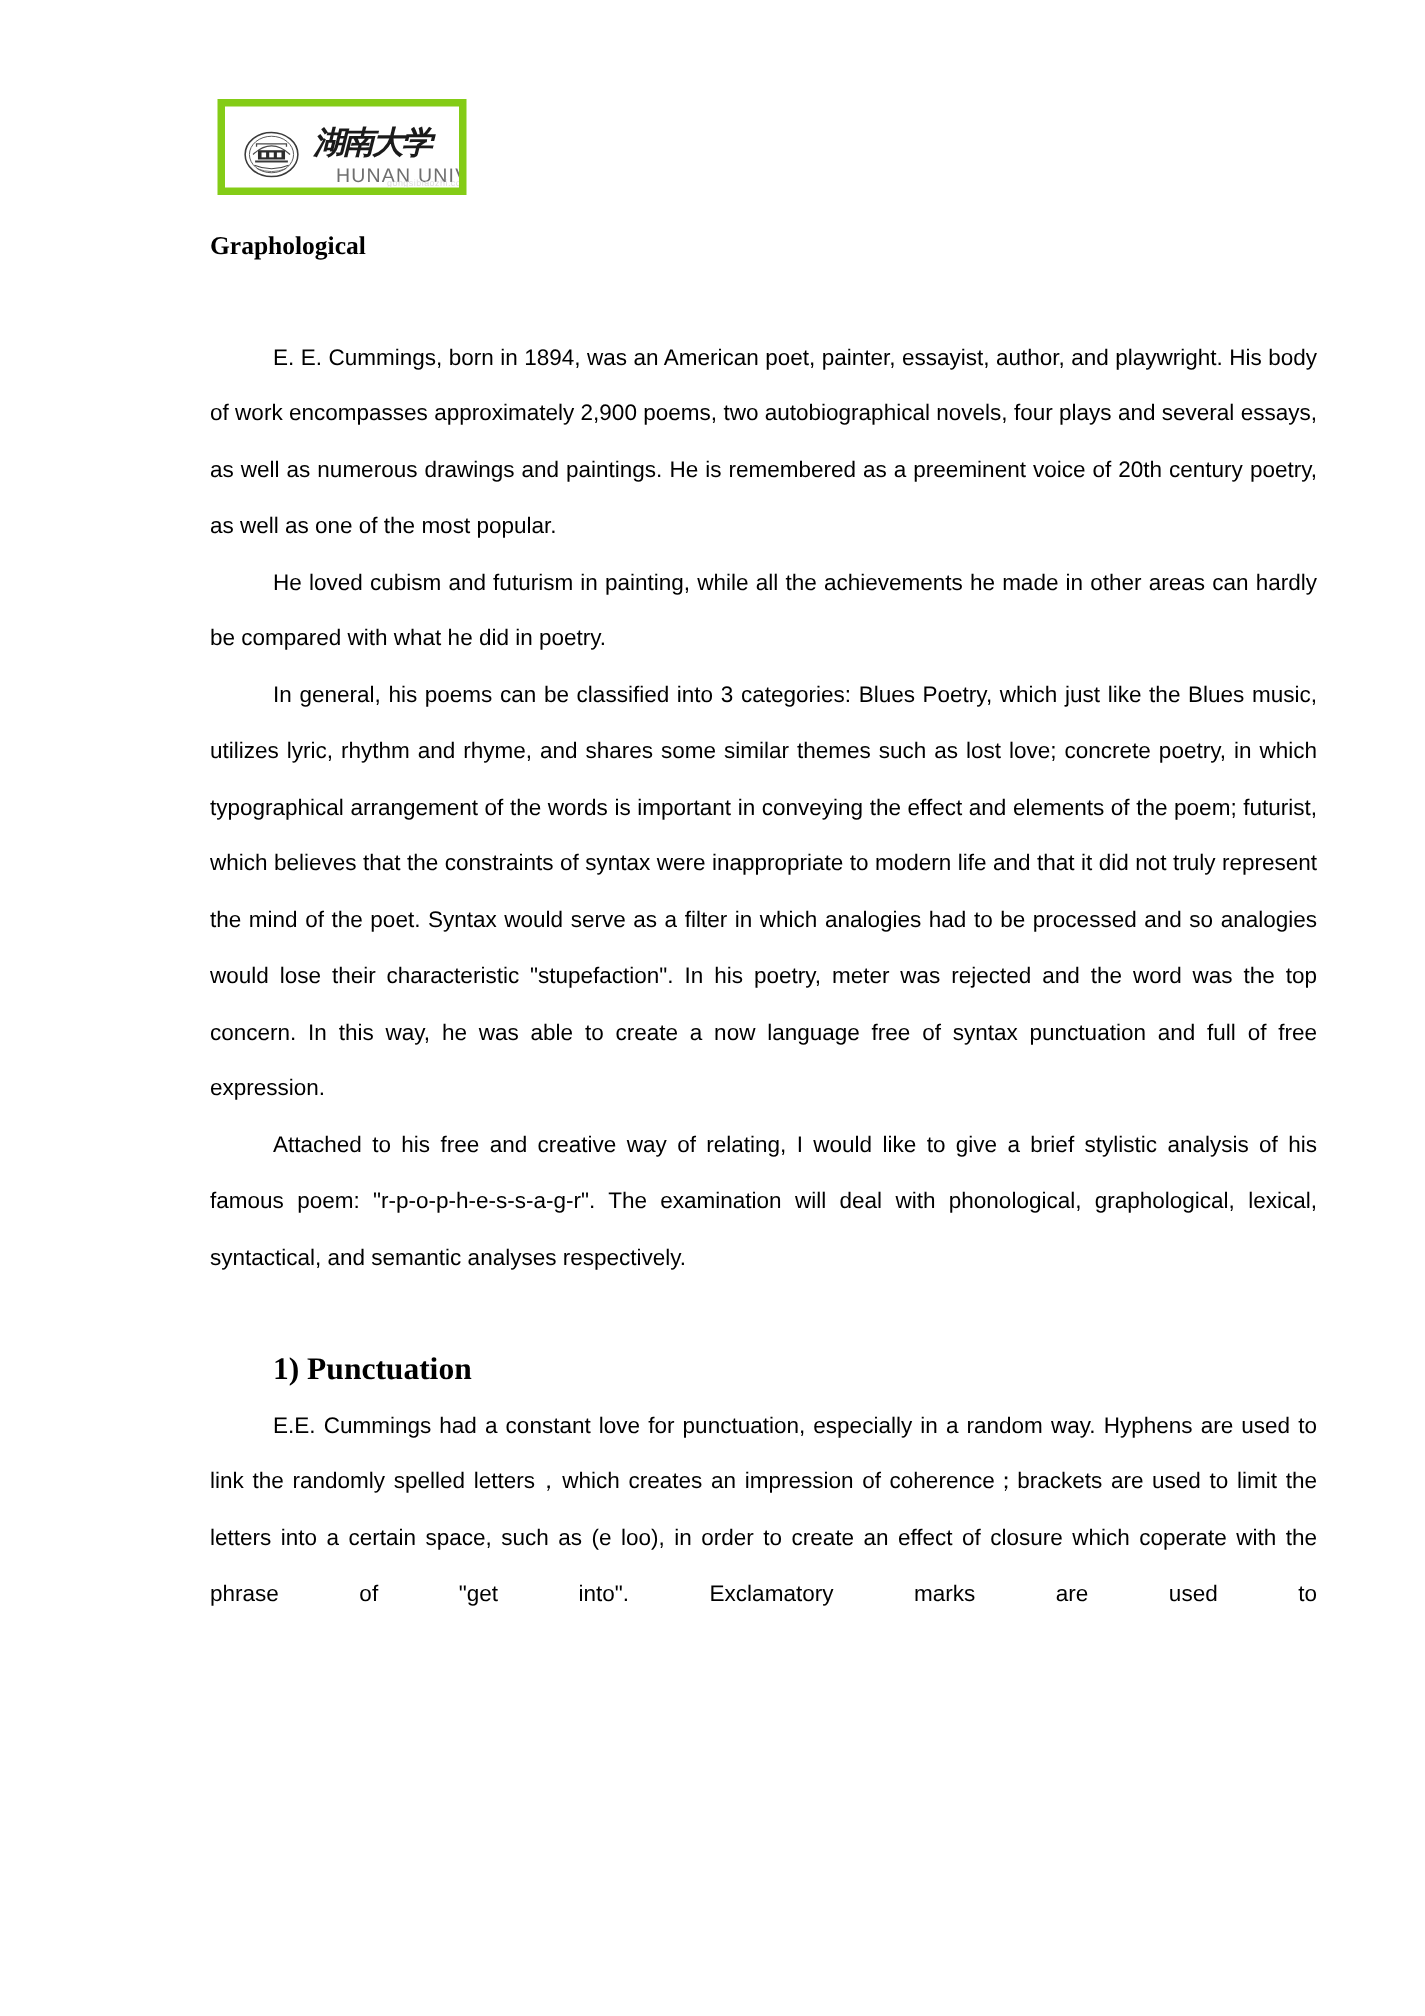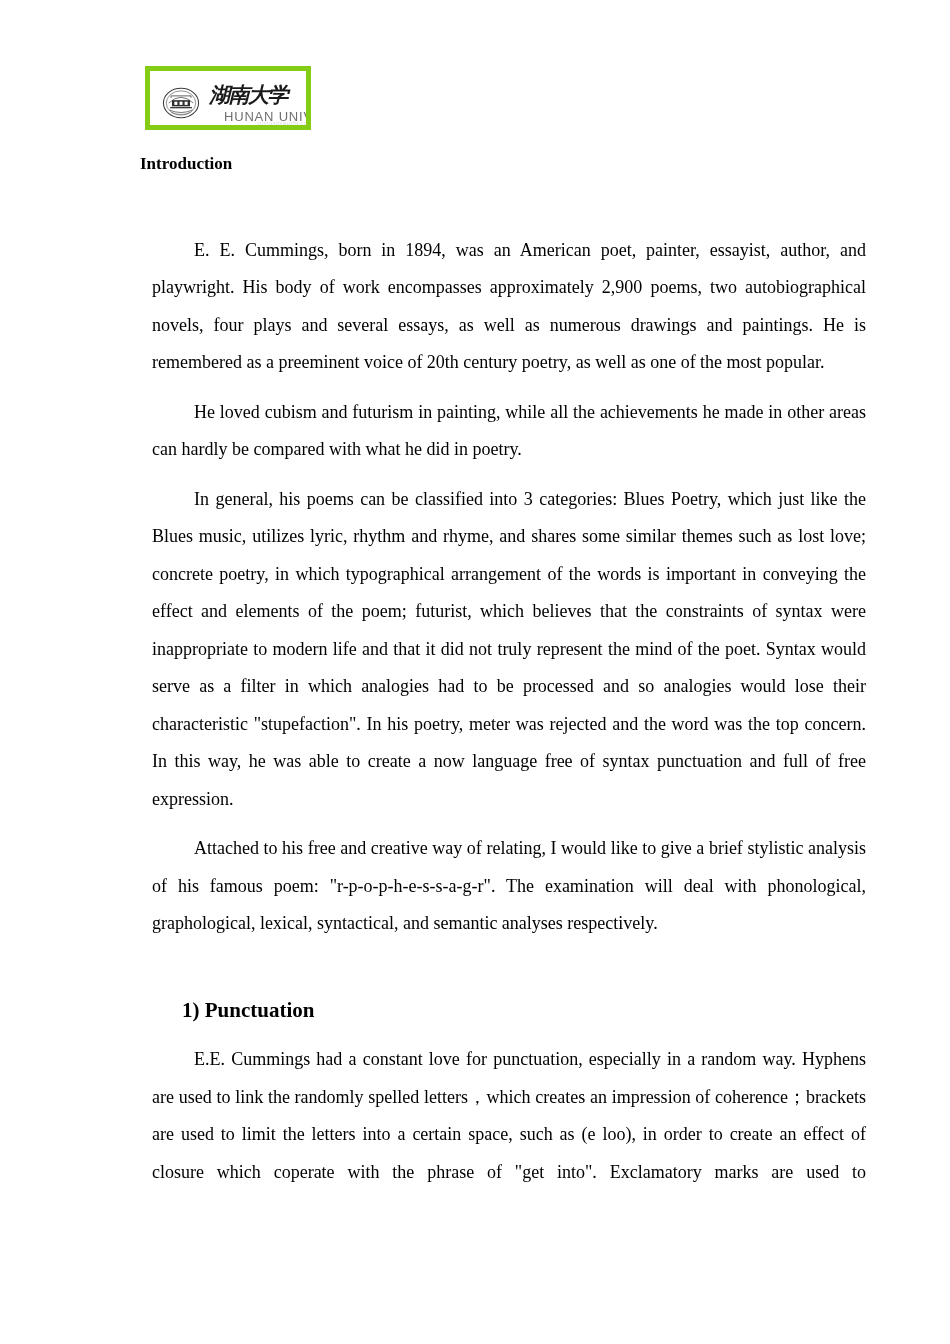--- a/index.html
+++ b/index.html
@@ -107,28 +107,28 @@
   h3.subsection {
     font-size: 21px;
     font-weight: bold;
     margin: 0;
     padding: 0;
     line-height: 37.5px;
     text-indent: 42px;
     font-family: "Liberation Serif", "DejaVu Serif", serif;
   }
   p.body {
-    font-size: 18px;
+    font-size: 15px;
     line-height: 37.5px;
-    margin: 12px;
+    margin: 0;
     padding: 0;
     text-align: justify;
     text-justify: inter-word;
     text-indent: 42px;
-    font-family: Liberation Serif, serif;
+    font-family: Liberation Sans, sans-serif;
   }
   p.body.last-full::after {
     content: "";
     display: inline-block;
     width: 100%;
   }
   .spacer-sm { height: 37px; }
   .spacer-md { height: 37px; }
 </style>
 </head>
@@ -161,21 +161,21 @@
           </svg>
 
           <div class="logo-en">HUNAN UNIVERSITY</div>
 
           <div class="logo-watermark">gongsibiaozhi.com</div>
         </div>
       </div>
 
     </div>
 
-    <h2 class="section">Introduction</h2>
+    <h2 class="section">Graphological</h2>
 
     <div class="spacer-sm"></div>
 
     <p class="body">E. E. Cummings, born in 1894, was an American poet, painter, essayist, author, and playwright. His body of work encompasses approximately 2,900 poems, two autobiographical novels, four plays and several essays, as well as numerous drawings and paintings. He is remembered as a preeminent voice of 20th century poetry, as well as one of the most popular.</p>
     <p class="body">He loved cubism and futurism in painting, while all the achievements he made in other areas can hardly be compared with what he did in poetry.</p>
     <p class="body">In general, his poems can be classified into 3 categories: Blues Poetry, which just like the Blues music, utilizes lyric, rhythm and rhyme, and shares some similar themes such as lost love; concrete poetry, in which typographical arrangement of the words is important in conveying the effect and elements of the poem; futurist, which believes that the constraints of syntax were inappropriate to modern life and that it did not truly represent the mind of the poet. Syntax would serve as a filter in which analogies had to be processed and so analogies would lose their characteristic "stupefaction". In his poetry, meter was rejected and the word was the top concern. In this way, he was able to create a now language free of syntax punctuation and full of free expression.</p>
     <p class="body">Attached to his free and creative way of relating, I would like to give a brief stylistic analysis of his famous poem: "r-p-o-p-h-e-s-s-a-g-r". The examination will deal with phonological, graphological, lexical, syntactical, and semantic analyses respectively.</p>
 
     <div class="spacer-md"></div>
 

